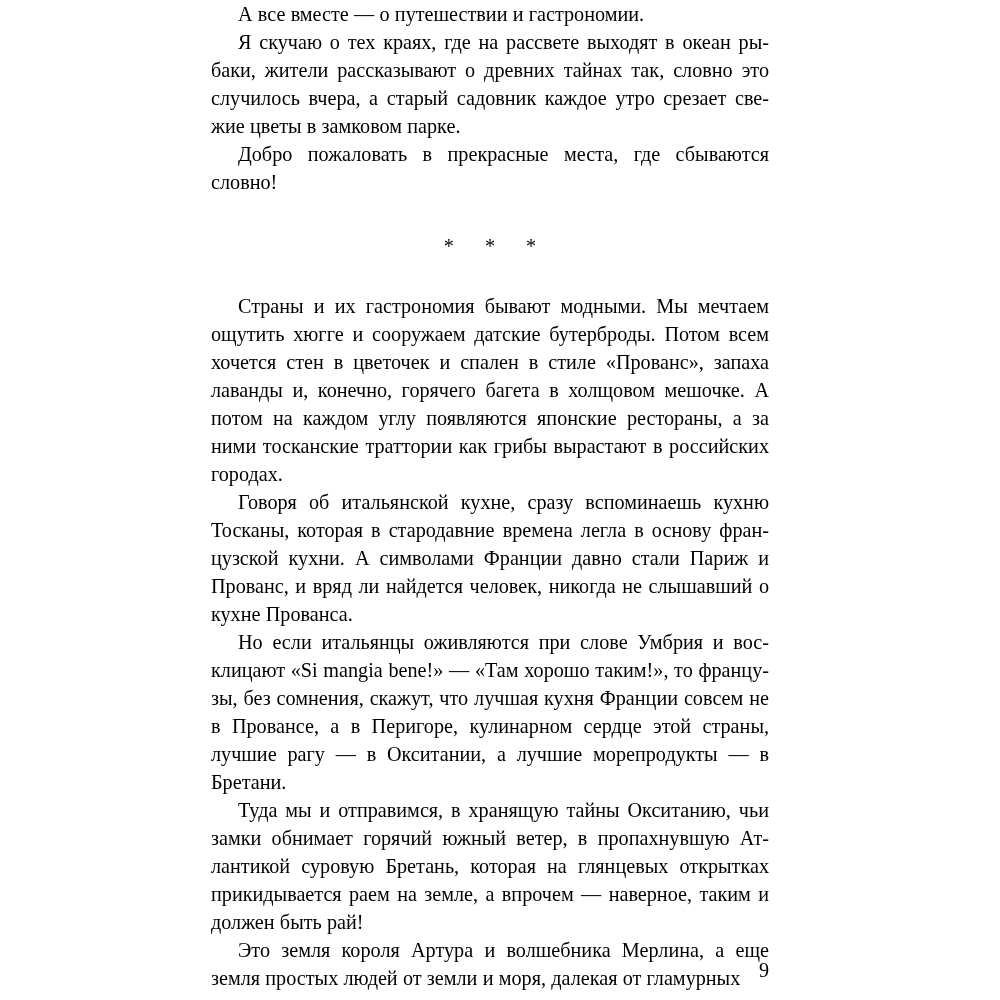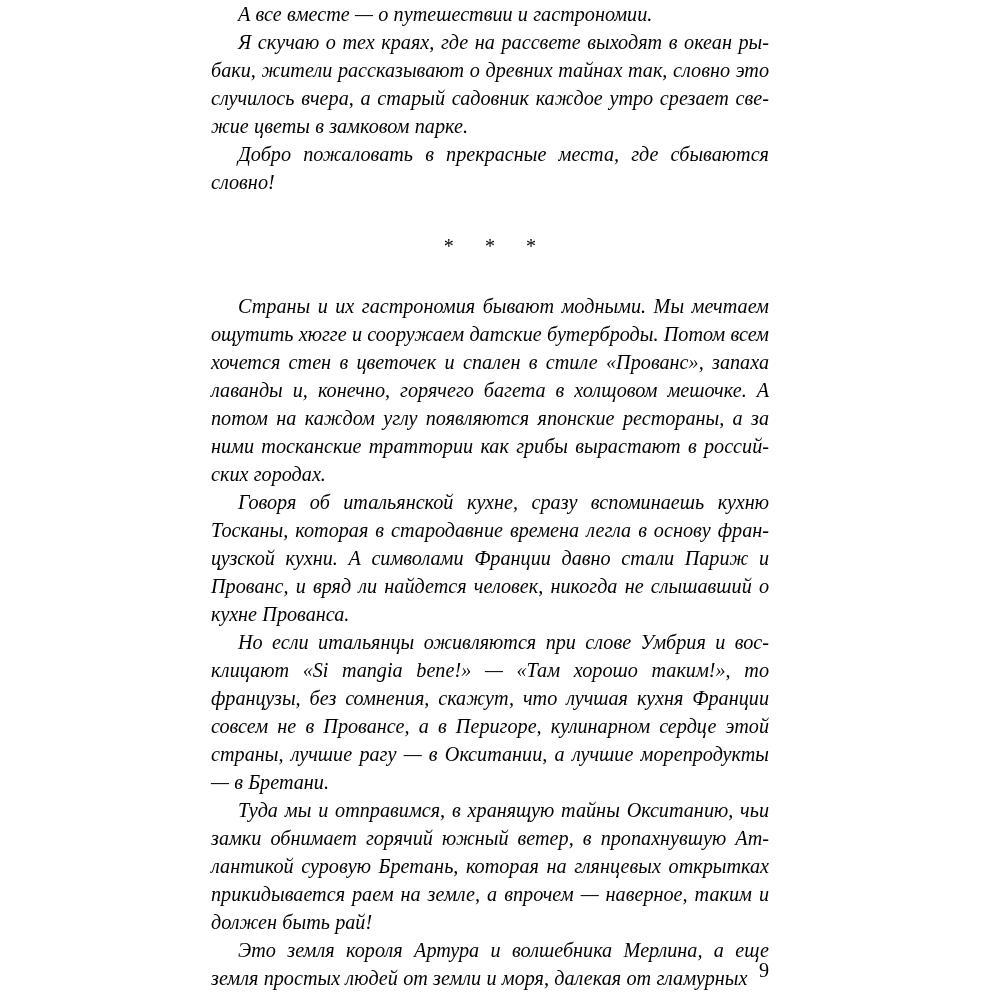--- a/index.html
+++ b/index.html
@@ -35,21 +35,20 @@
     margin: 0;
     padding: 0;
     font-size: 20.2px;
     line-height: 28px;
     text-align: justify;
     text-justify: inter-word;
     text-indent: 27px;
     hyphens: manual;
     -webkit-hyphens: manual;
     word-spacing: 0.2px;
-    font-style: italic;
   }
 
   
   .para:last-child {
     margin-bottom: 8px;
   }
 
   .divider {
     font-size: 20.2px;
     line-height: 28px;

